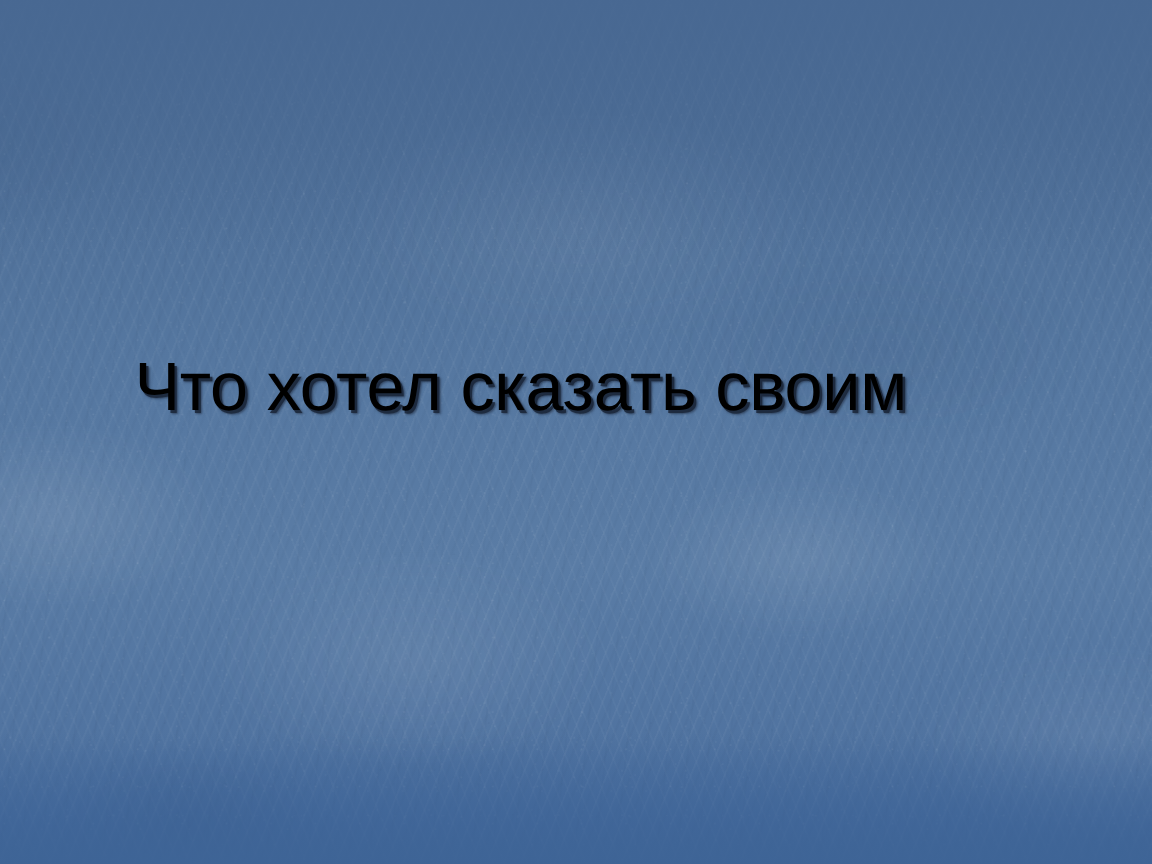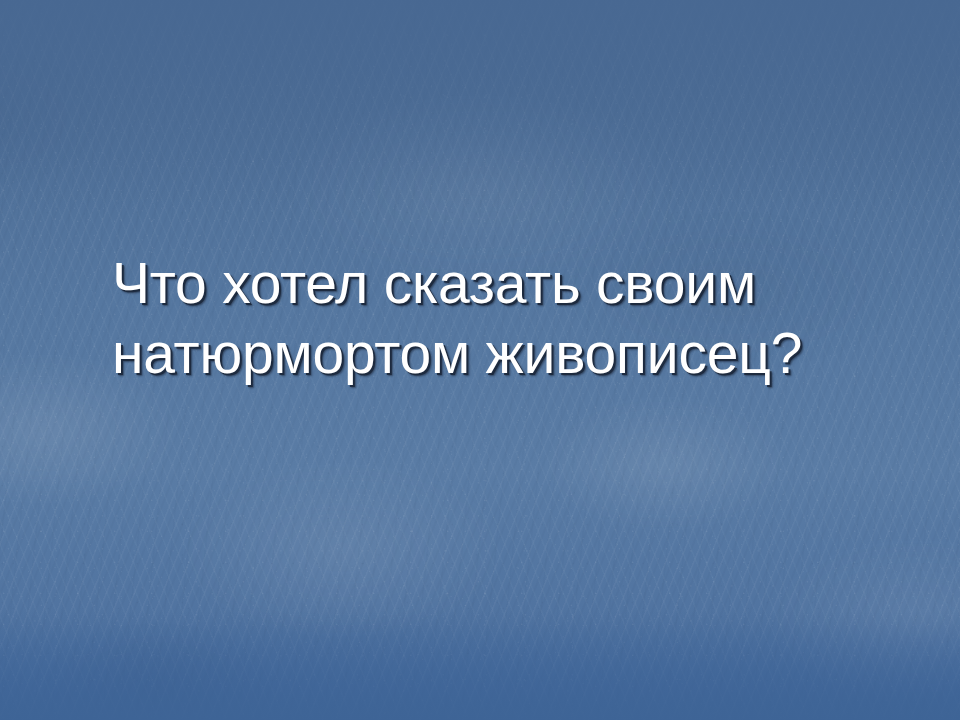--- a/index.html
+++ b/index.html
@@ -118,41 +118,41 @@
 
   
   .title-block {
     position: absolute;
     left: 112px;
     top: 248px;
     width: 760px;
   }
 
   .title-line {
-    color: #ffffff;
+    color: #000000;
     font-size: 57px;
     line-height: 70px;
     font-weight: 400;
     letter-spacing: -0.2px;
     white-space: nowrap;
     text-shadow:
       2px 2px 0 rgba(26,38,56,.85),
       3px 3px 2px rgba(20,30,48,.55);
+    margin-top: 40px;
   }
 </style>
 </head>
 <body>
 
 <div class="slide">
 
   <div class="bg-base"></div>
   <div class="bg-clouds"></div>
   <div class="bg-fibre"></div>
   <div class="bg-grain"></div>
   <div class="bg-topfade"></div>
   <div class="bg-botfade"></div>
 
   <div class="title-block">
     <div class="title-line">Что хотел сказать своим</div>
-    <div class="title-line">натюрмортом живописец?</div>
   </div>
 
 </div>
 
 </body></html>

